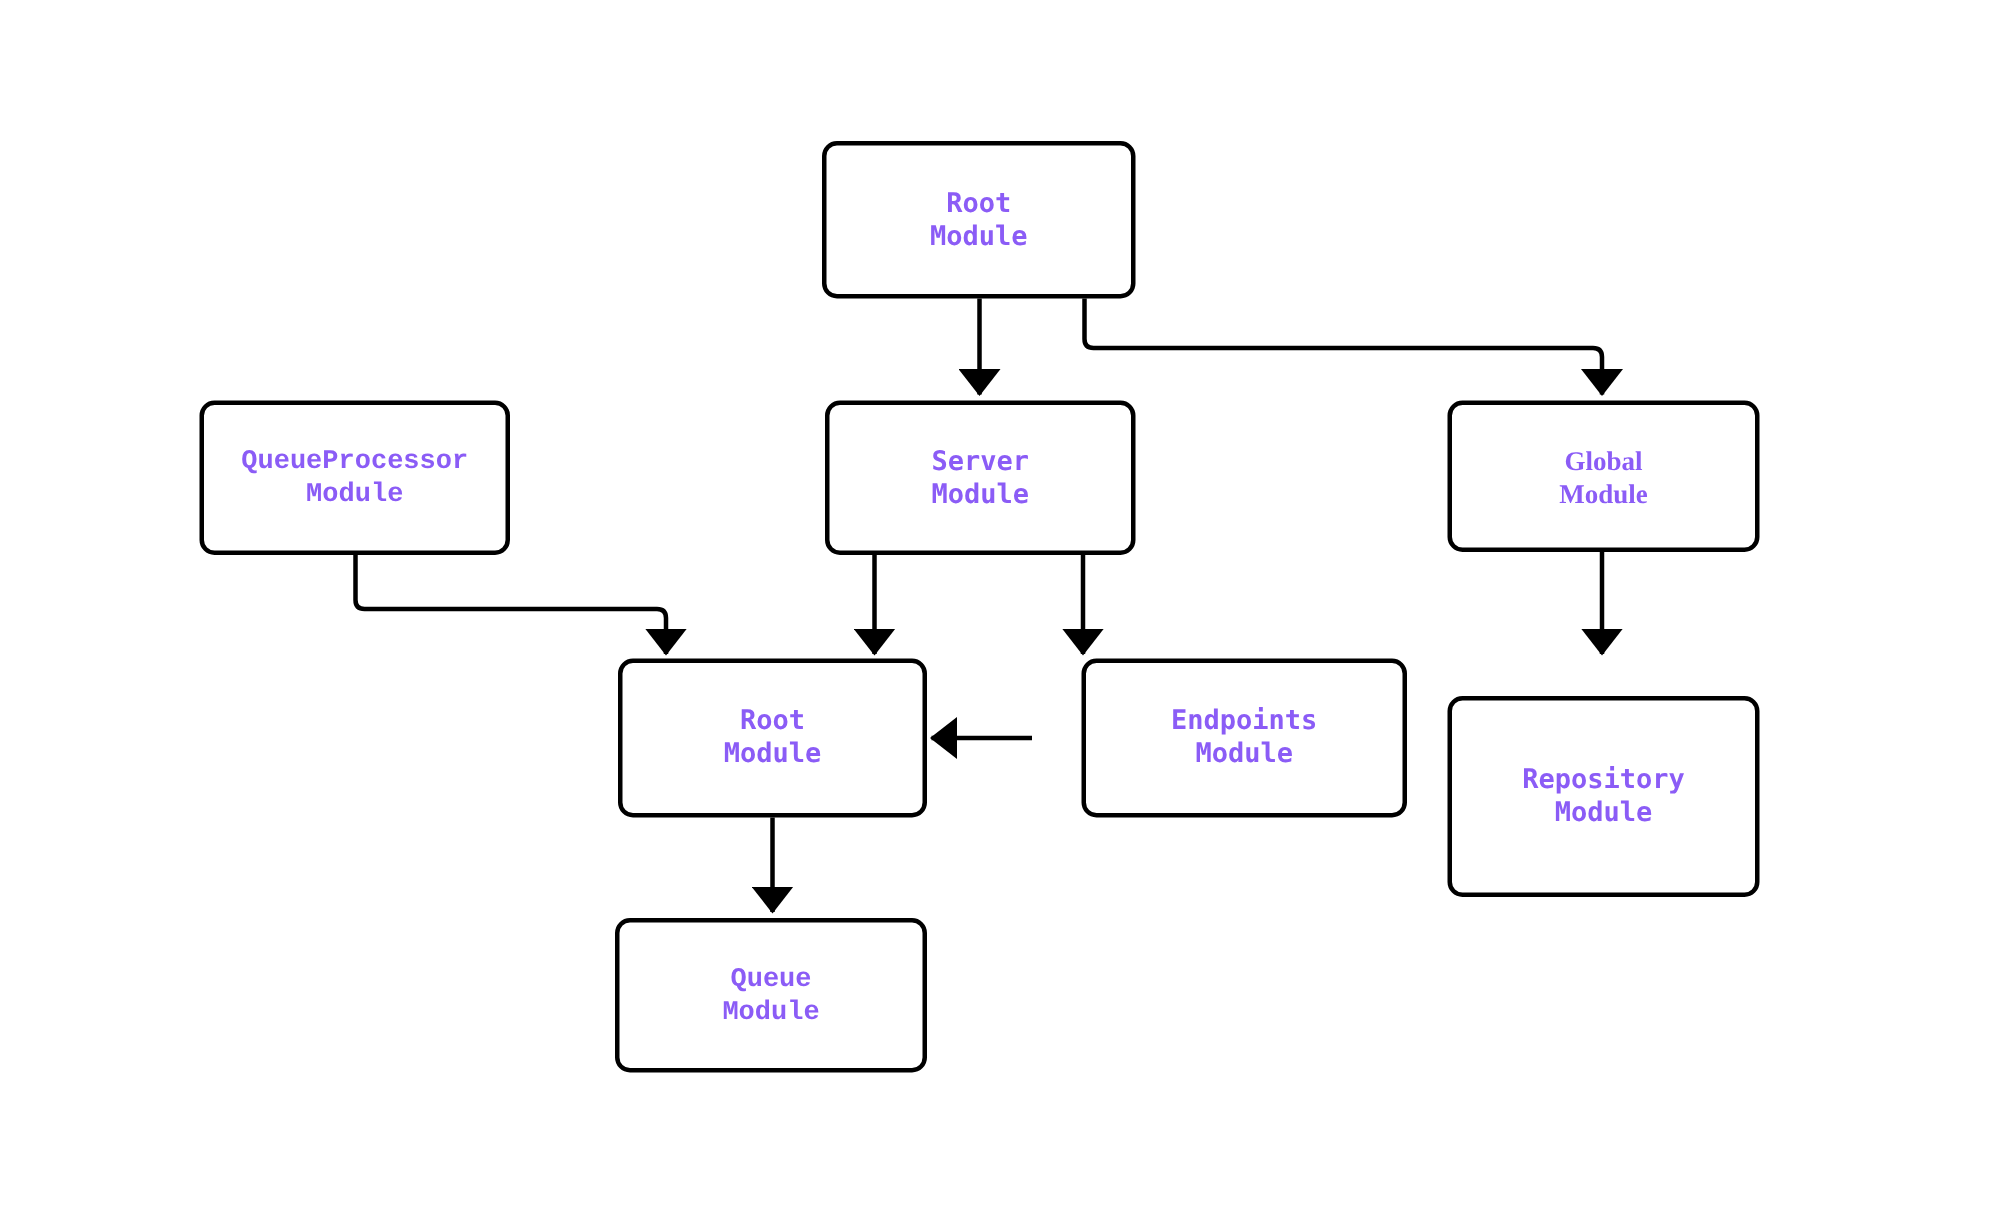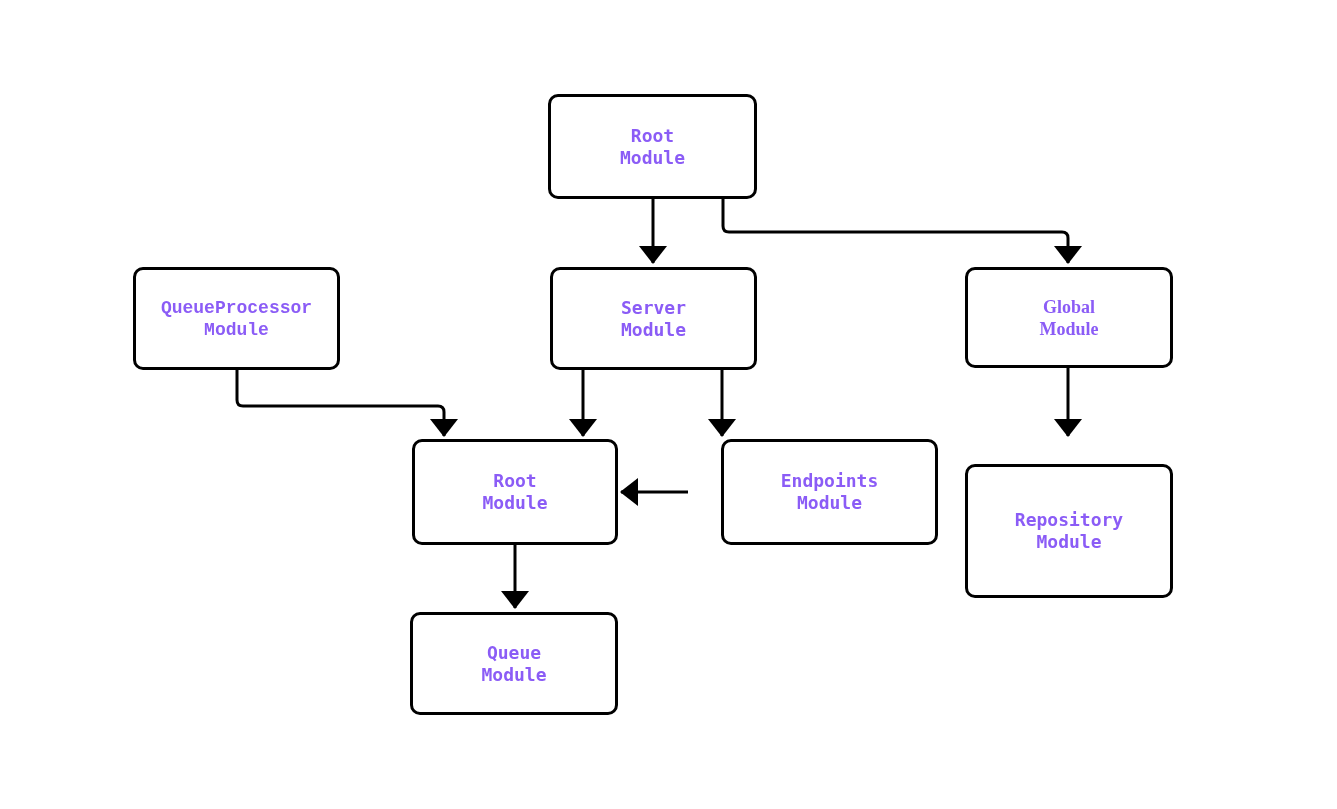--- a/index.html
+++ b/index.html
@@ -75,16 +75,16 @@
 
   <div class="node" style="left:412px; top:439px; width:206px; height:106px;">Root
 Module</div>
 
   <div class="node" style="left:702px; top:439px; width:217px; height:106px;margin-left:19px;">Endpoints
 Module</div>
 
   <div class="node" style="left:965px; top:464px; width:208px; height:134px;">Repository
 Module</div>
 
-  <div class="node" style="left:410px; top:612px; width:208px; height:103px;">Queue
+  <div class="node" style="left:410px; top:612px; width:208px; height:103px;font-family:Liberation Mono, monospace;">Queue
 Module</div>
 
 </div>
 
 </body></html>

